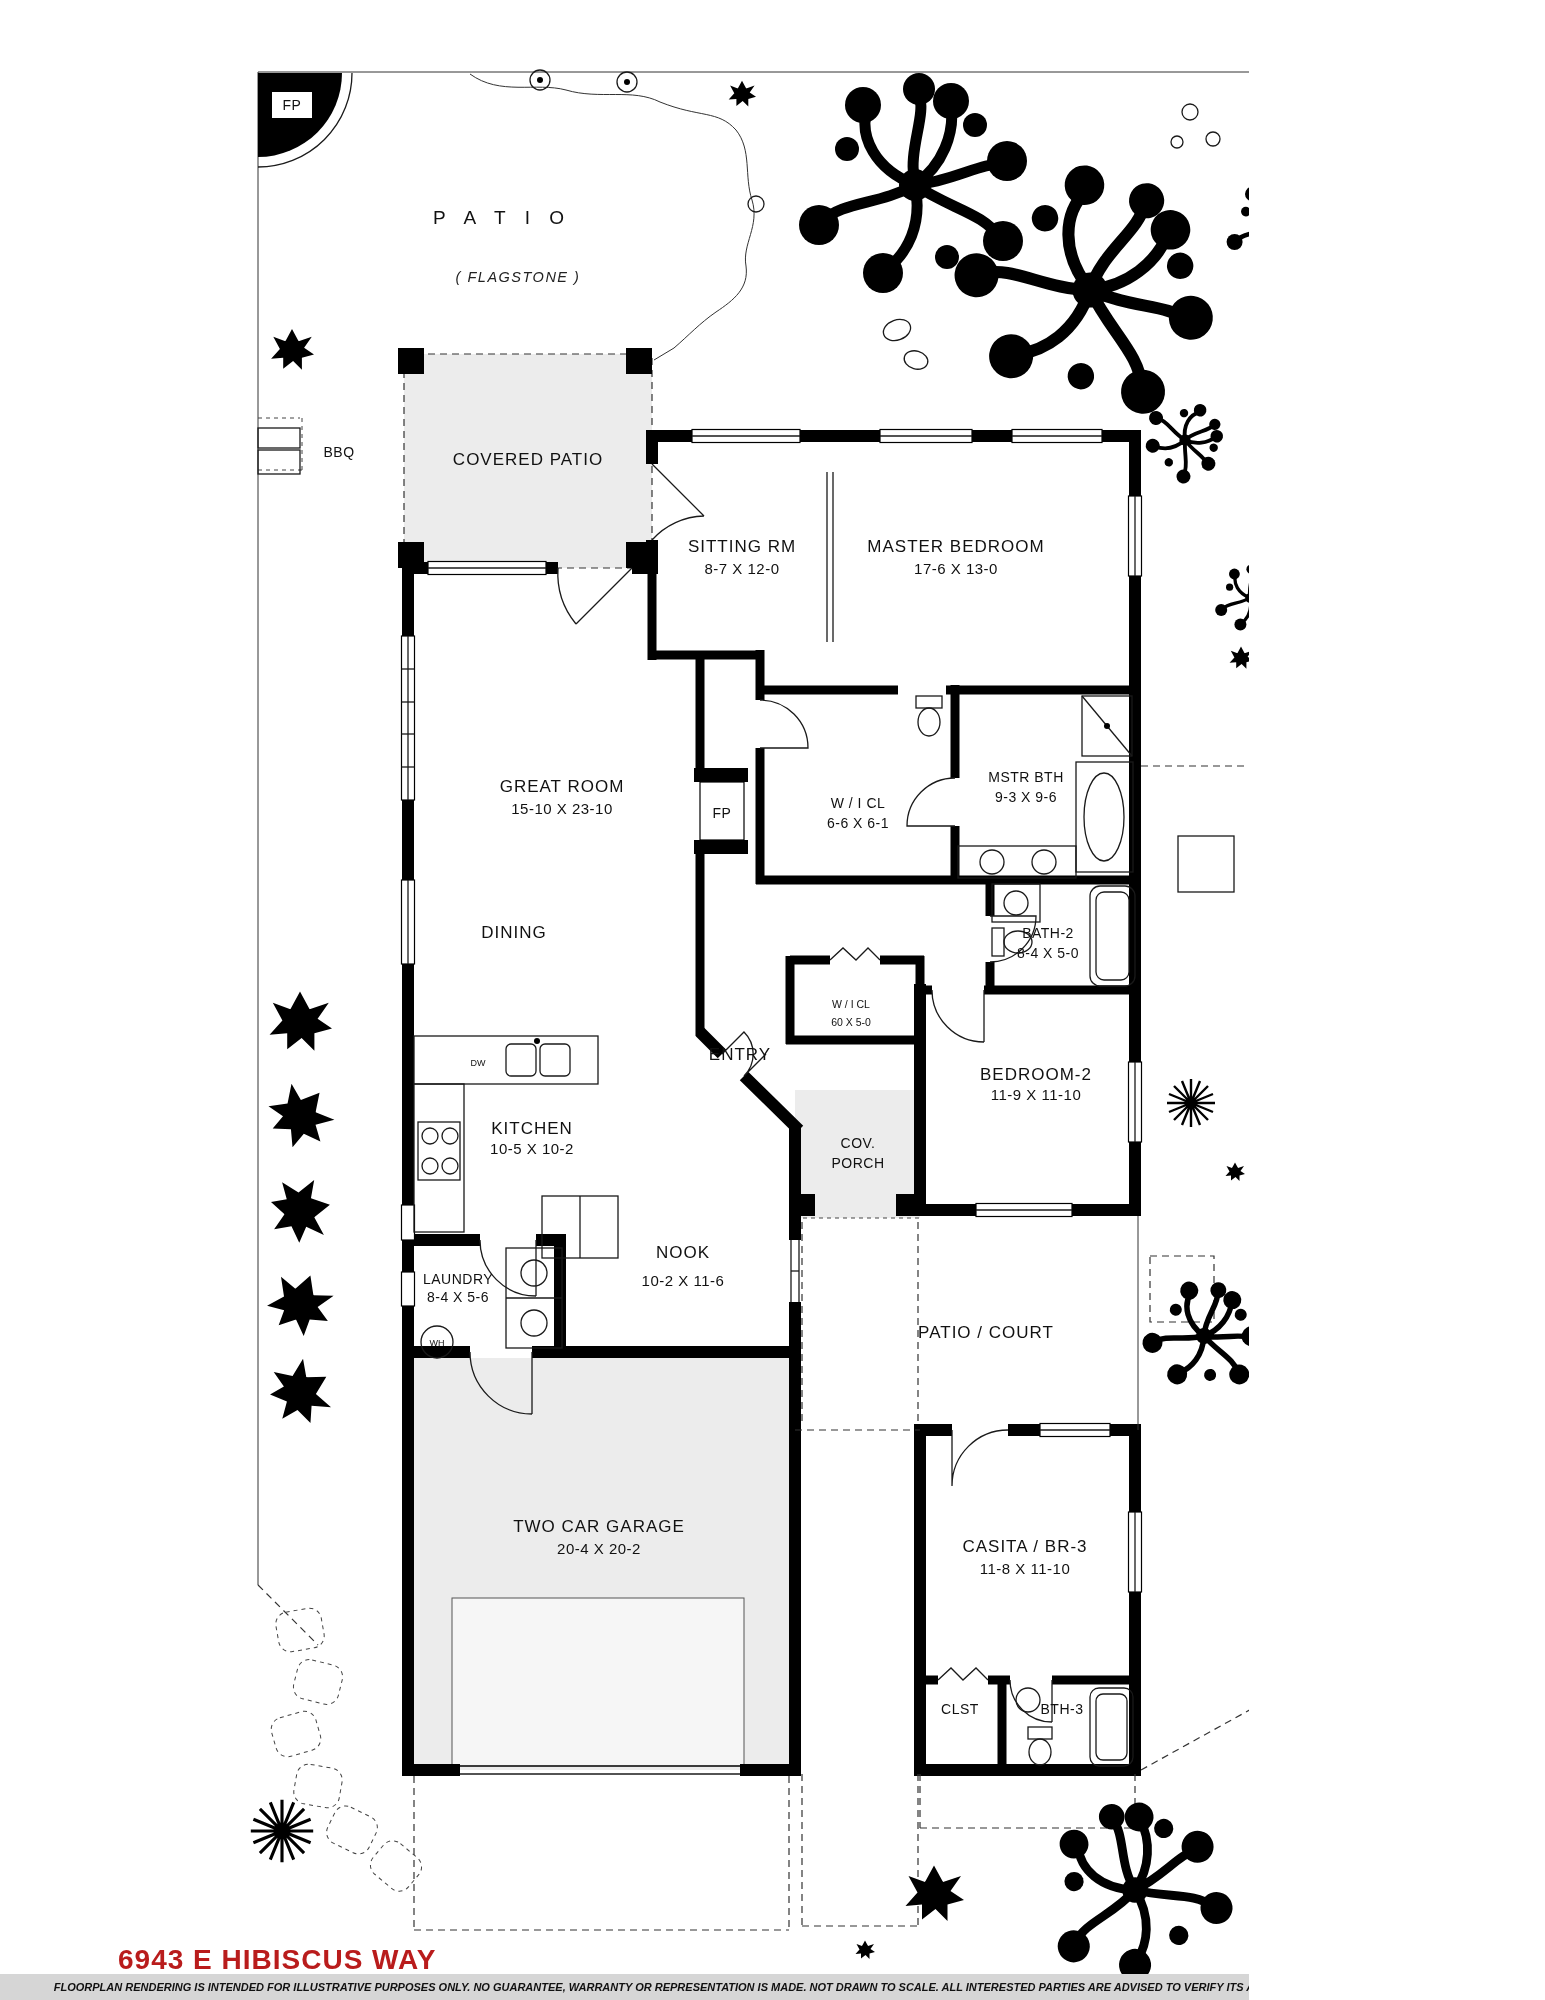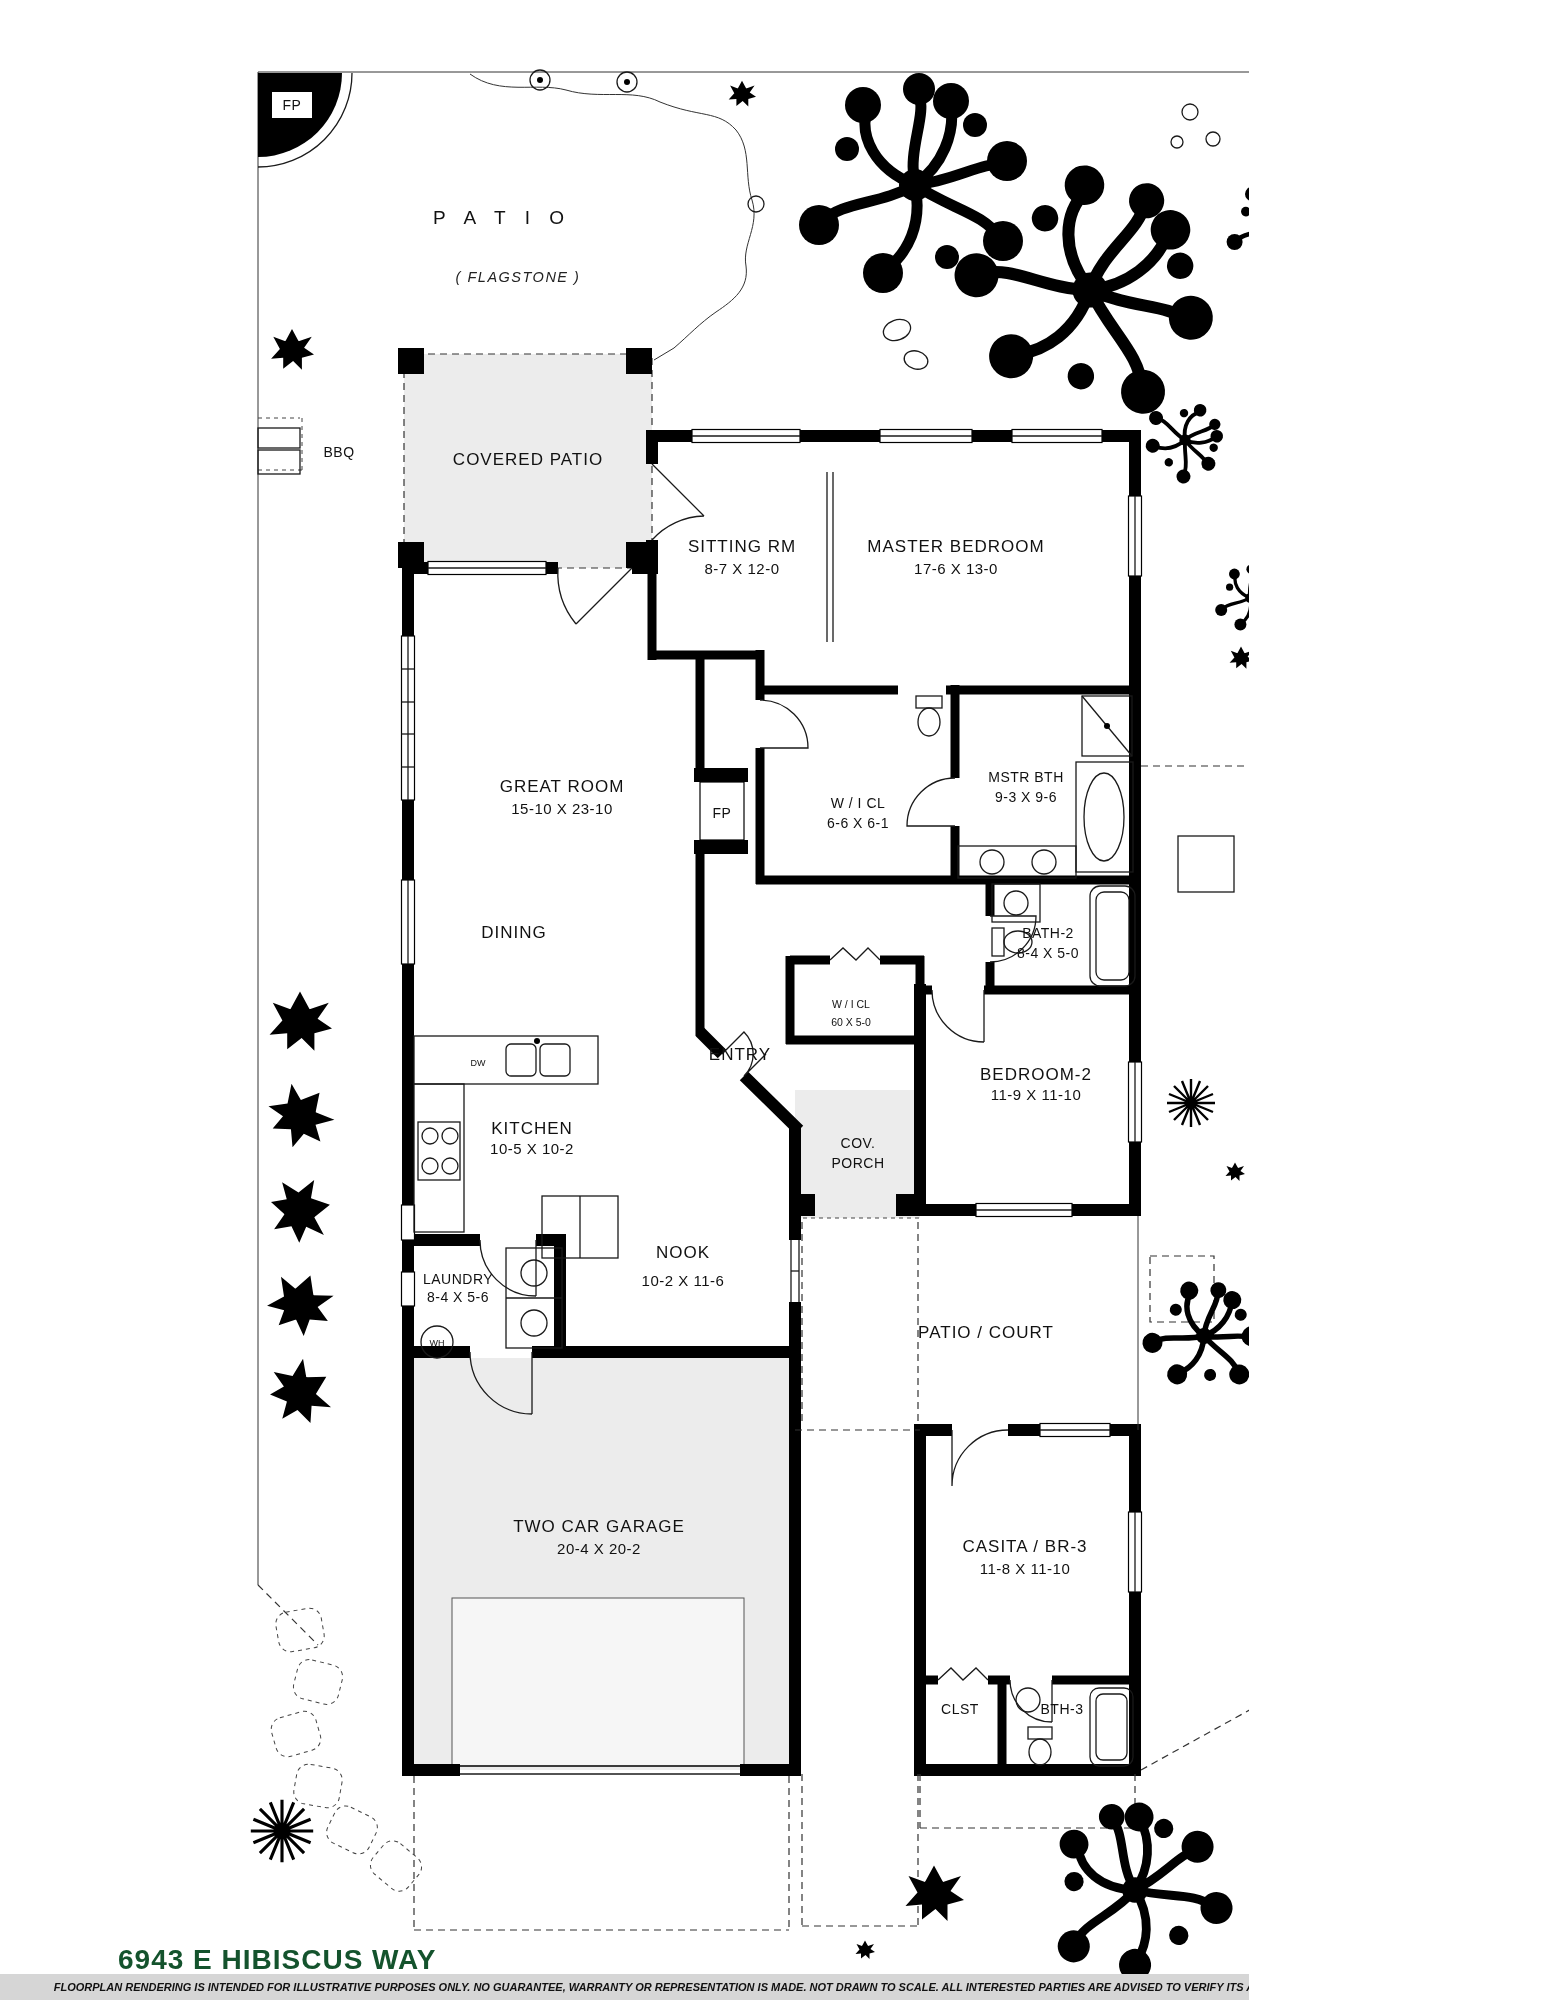--- a/index.html
+++ b/index.html
@@ -25,21 +25,21 @@
   .dim{font-size:15px;letter-spacing:.5px;}
   .sm{font-size:14px;letter-spacing:.5px;}
   .xs{font-size:10.5px;}
   .tiny{font-size:9px;}
   .wide{letter-spacing:7px;font-size:19px;}
   .it{font-style:italic;font-size:14.5px;letter-spacing:1.5px;fill:#222;}
   
   .disclaimer-bar{position:absolute;left:0;bottom:0;width:1545px;height:26px;background:#d6d6d6;
      display:flex;align-items:center;justify-content:center;z-index:3;}
   .disclaimer-text{font-size:11px;font-weight:bold;font-style:italic;color:#111;white-space:nowrap;}
-  .address{position:absolute;left:118px;bottom:24px;font-size:28px;font-weight:bold;color:#14532d;
+  .address{position:absolute;left:118px;bottom:24px;font-size:28px;font-weight:bold;color:#b91c1c;
      letter-spacing:1px;z-index:1;white-space:nowrap;}
   .watermark{position:absolute;left:6px;bottom:12px;font-size:62px;font-weight:bold;color:#9e9e9e;
      opacity:.78;letter-spacing:3px;z-index:2;white-space:nowrap;}
 </style>
 </head>
 <body>
 
 <div class="page">
 
 <svg width="1545" height="2000" viewBox="0 0 1545 2000">

